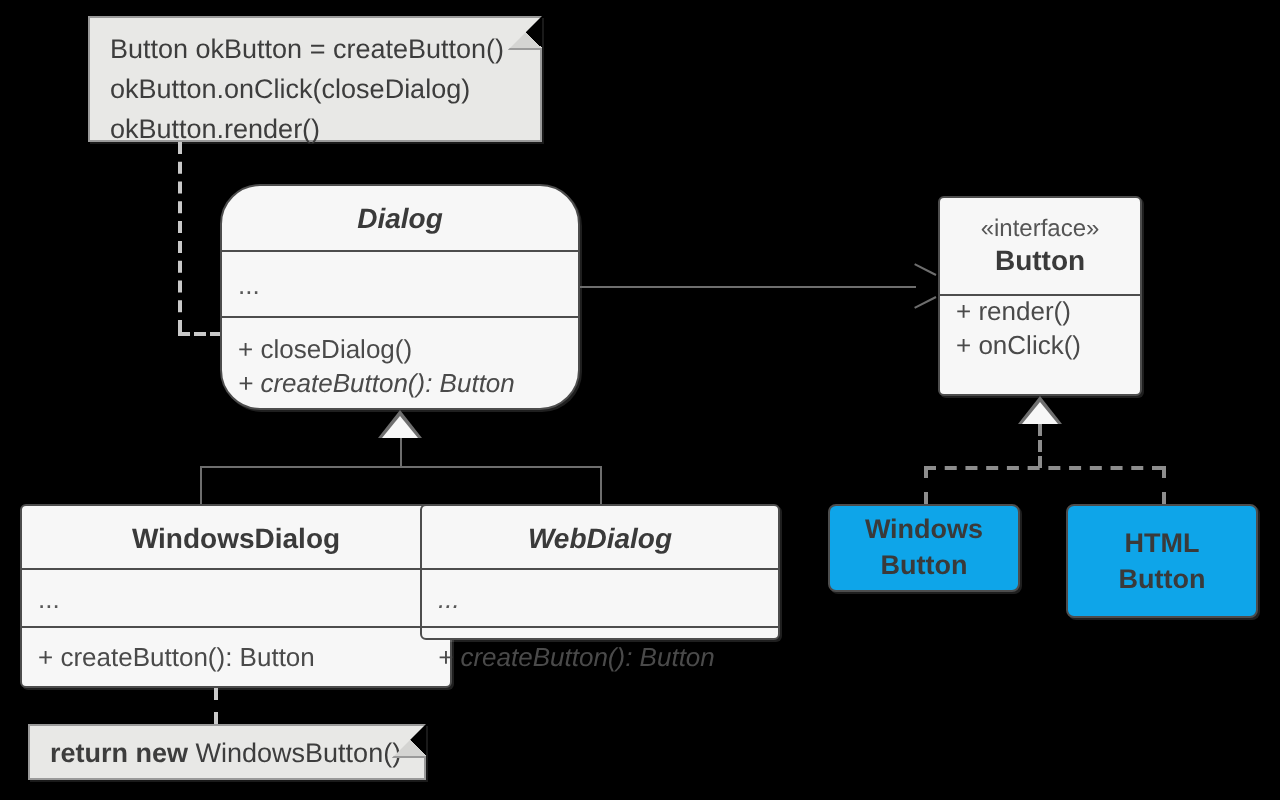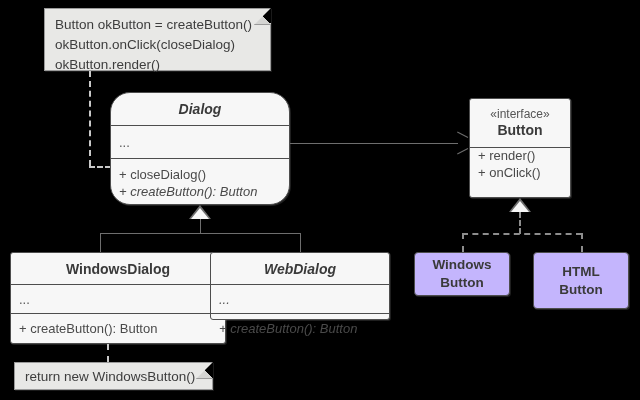--- a/index.html
+++ b/index.html
@@ -67,21 +67,21 @@
     font-weight: bold;
     color: #3a3a3a;
     text-align: center;
     line-height: 17px;
   }
 
   
   .simple-box {
     position: absolute;
     box-sizing: border-box;
-    background: #c4b5fd;
+    background: #0ea5e9;
     border: 1px solid #4d4d4d;
     border-radius: 4px;
     display: flex;
     flex-direction: column;
     align-items: center;
     justify-content: center;
     font-size: 13.5px;
     font-weight: bold;
     color: #3a3a3a;
     line-height: 18px;
@@ -107,21 +107,21 @@
     width: 16px;
     height: 16px;
     background: #000000;
     border-left: 1px solid #9a9a9a;
     border-bottom: 1px solid #9a9a9a;
     transform: translate(0,0);
     clip-path: polygon(100% 0, 0 100%, 100% 100%);
     background: linear-gradient(to bottom left, #000 0 50%, #d4d4d2 50% 100%);
   }
   .note-line { white-space: nowrap; }
-  .note-line b { font-weight: normal; }
+  .note-line b { font-weight: bold; }
 
   
   .ln {
     position: absolute;
     background: #6e6e6e;
   }
   .ln-h { height: 1px; }
   .ln-v { width: 1px; }
 
   .dash-v {

